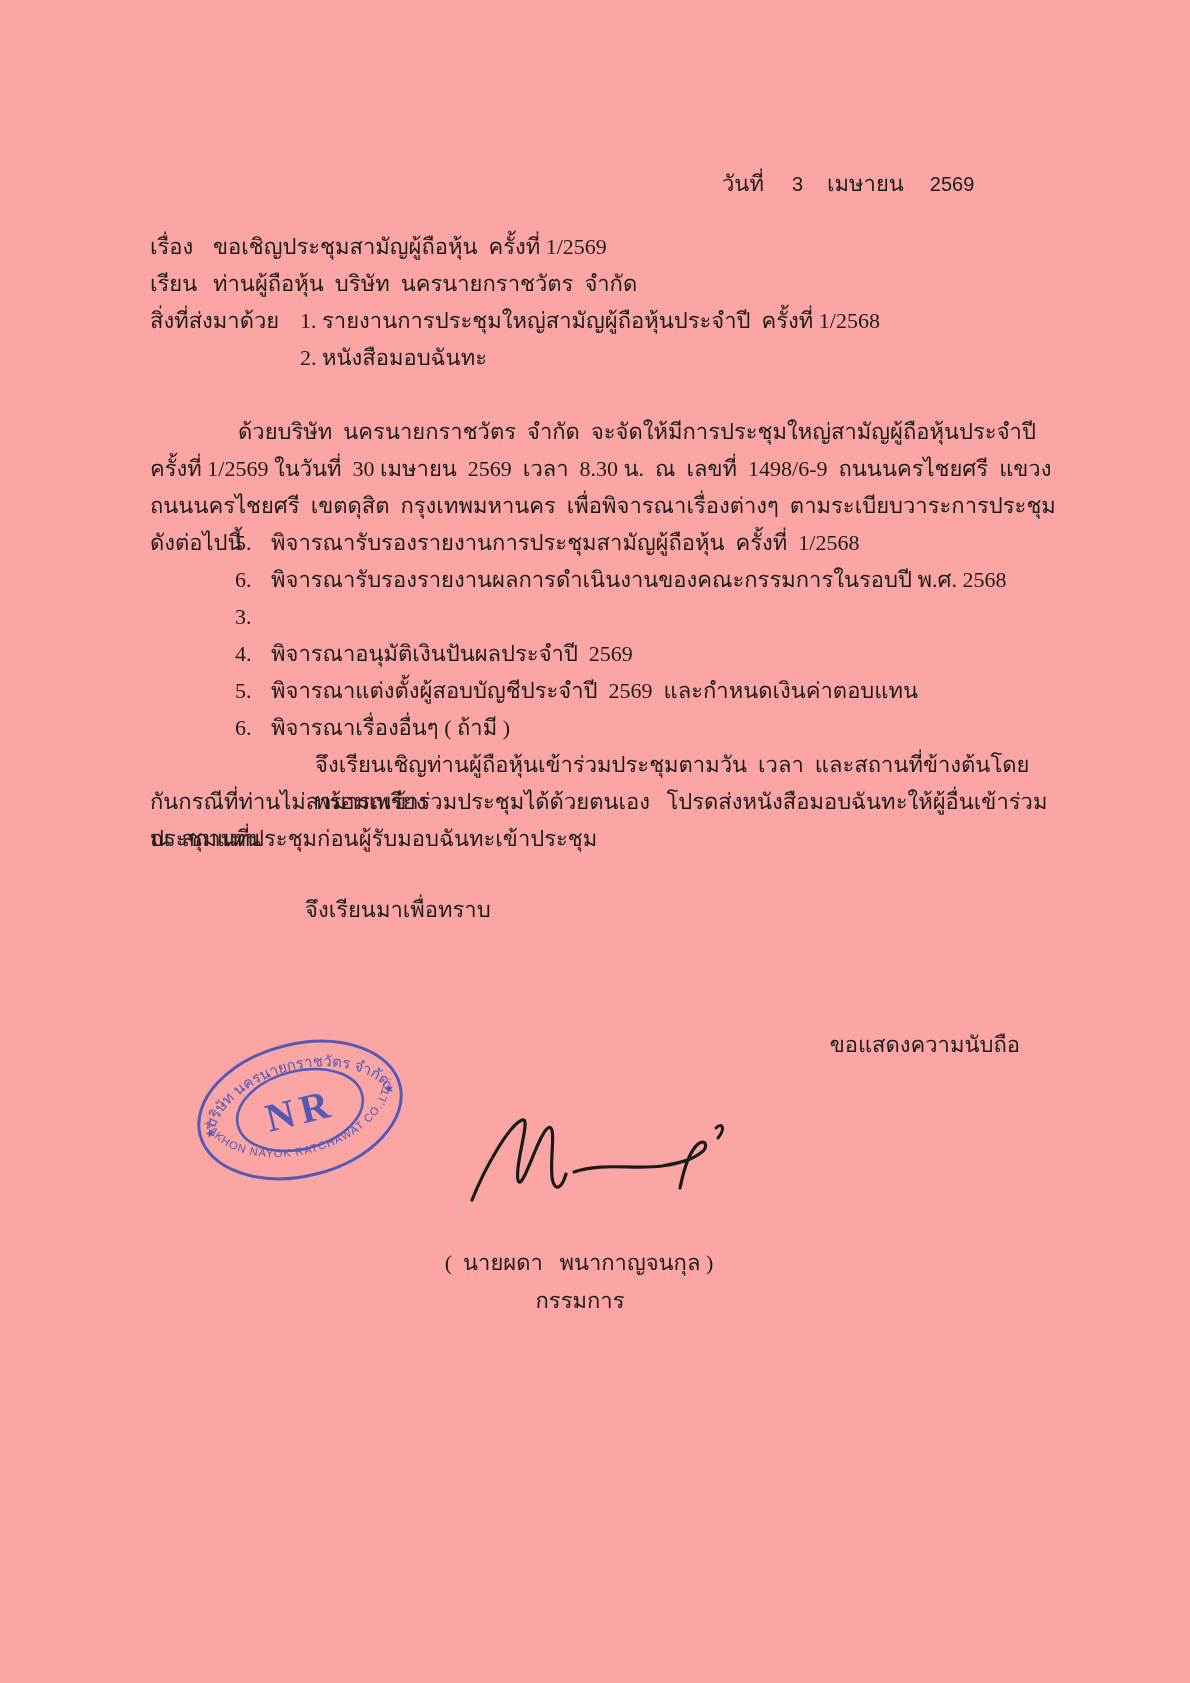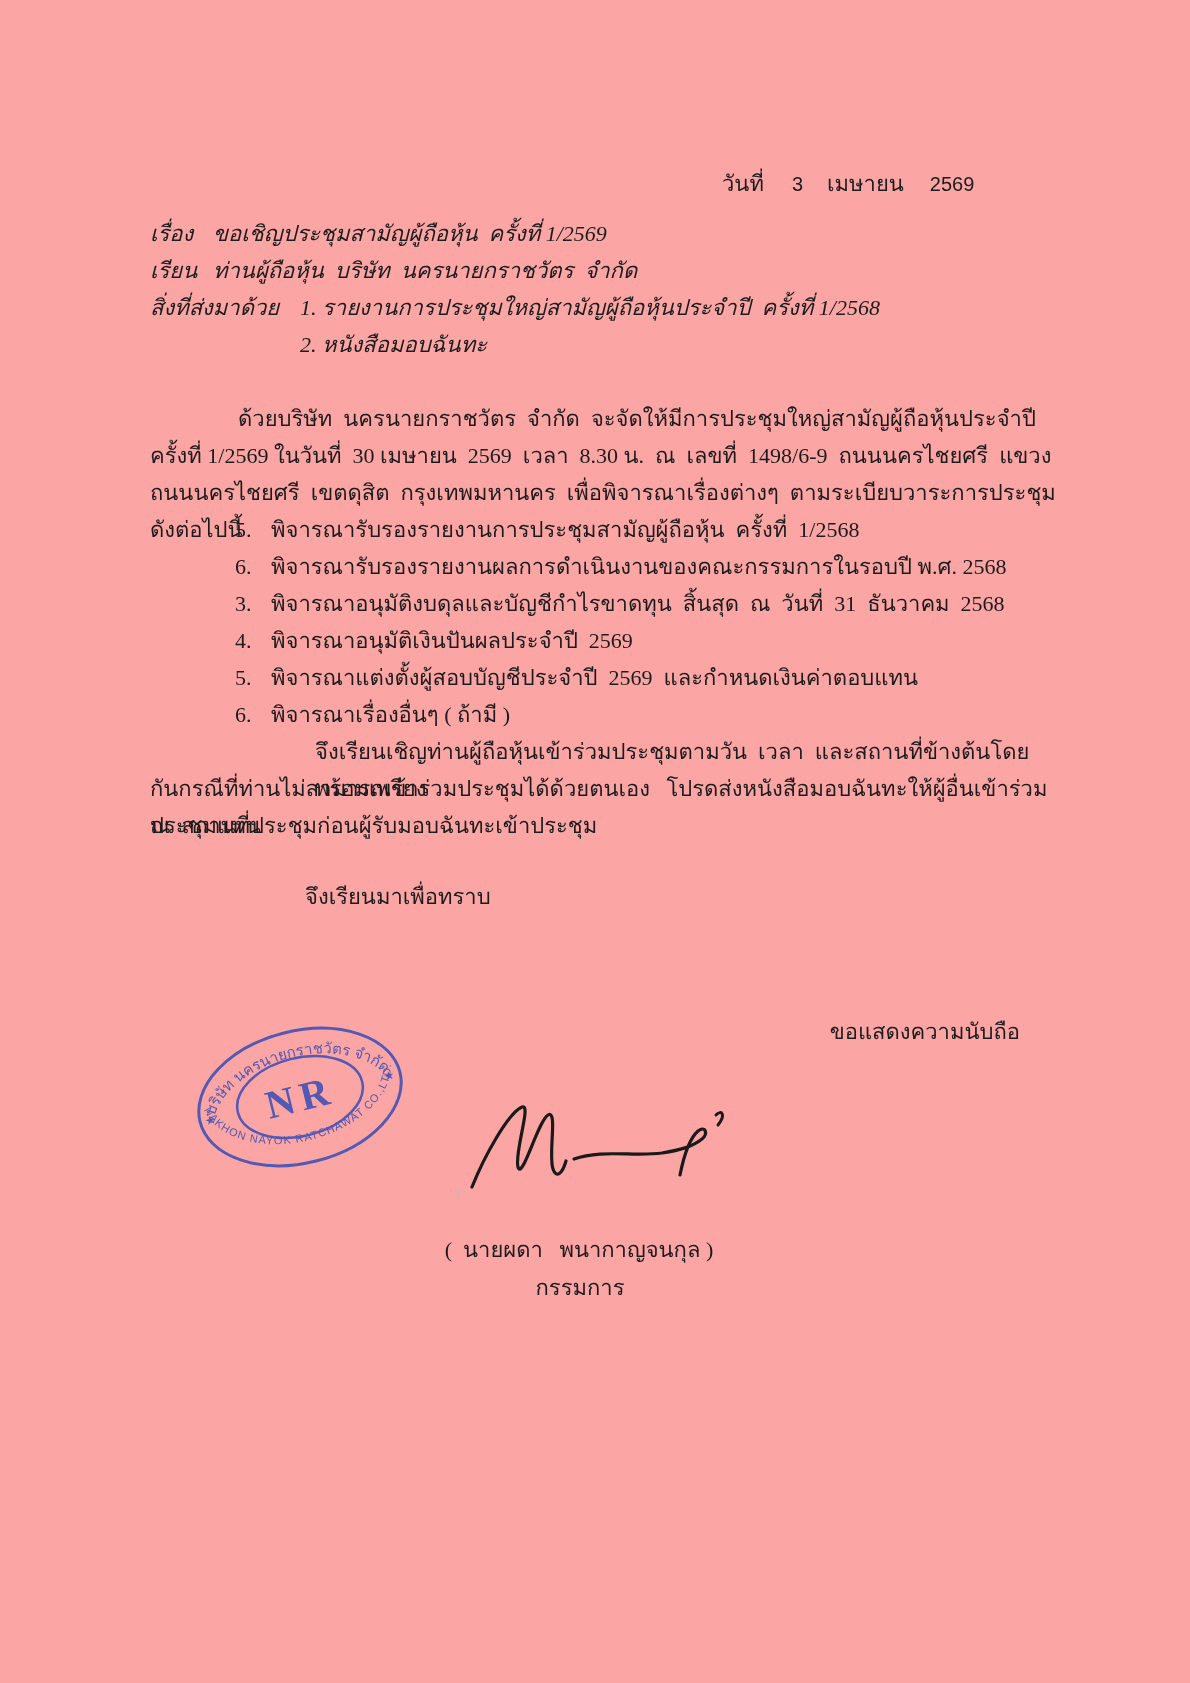--- a/index.html
+++ b/index.html
@@ -14,21 +14,21 @@
     overflow:hidden;
     box-sizing:border-box;
     padding:0 130px 0 150px;
   }
   .line{white-space:pre-wrap;line-height:37px;height:37px;}
   .date-line{margin-top:128px;padding-left:550px;}
   .date-line .d-label{margin-right:28px;}
   .date-line .d-day{margin-right:24px;font-family:"Liberation Sans",sans-serif;font-size:20px;}
   .date-line .d-month{margin-right:26px;}
   .date-line .d-year{font-family:"Liberation Sans",sans-serif;font-size:20px;}
-  .head-block{margin-top:50px;font-style:italic;}
+  .head-block{margin-top:63px;}
   .hrow{display:flex;line-height:37px;min-height:37px;white-space:pre-wrap;}
   .hrow .hlabel{flex:0 0 63px;}
   .hrow .hlabel-wide{flex:0 0 150px;}
   .body-block{margin-top:37px;}
   .body-indent{padding-left:88px;}
   .agenda-row{display:flex;line-height:37px;height:37px;padding-left:85px;white-space:pre-wrap;}
   .agenda-row .ano{flex:0 0 36px;}
   .closing-indent{padding-left:165px;}
   .notify{margin-top:34px;padding-left:155px;line-height:37px;}
   .respect{margin-top:98px;text-align:right;line-height:37px;padding-right:40px;}
@@ -76,21 +76,20 @@
     <div class="agenda-row">
       <span class="ano">5.</span>
       <span>พิจารณารับรองรายงานการประชุมสามัญผู้ถือหุ้น  ครั้งที่  1/2568</span>
     </div>
     <div class="agenda-row">
       <span class="ano">6.</span>
       <span>พิจารณารับรองรายงานผลการดำเนินงานของคณะกรรมการในรอบปี พ.ศ. 2568</span>
     </div>
     <div class="agenda-row">
       <span class="ano">3.</span>
-      <span>พิจารณาอนุมัติงบดุลและบัญชีกำไรขาดทุน  สิ้นสุด  ณ  วันที่  31  ธันวาคม  2568</span>
     </div>
     <div class="agenda-row">
       <span class="ano">4.</span>
       <span>พิจารณาอนุมัติเงินปันผลประจำปี  2569</span>
     </div>
     <div class="agenda-row">
       <span class="ano">5.</span>
       <span>พิจารณาแต่งตั้งผู้สอบบัญชีประจำปี  2569  และกำหนดเงินค่าตอบแทน</span>
     </div>
     <div class="agenda-row">

